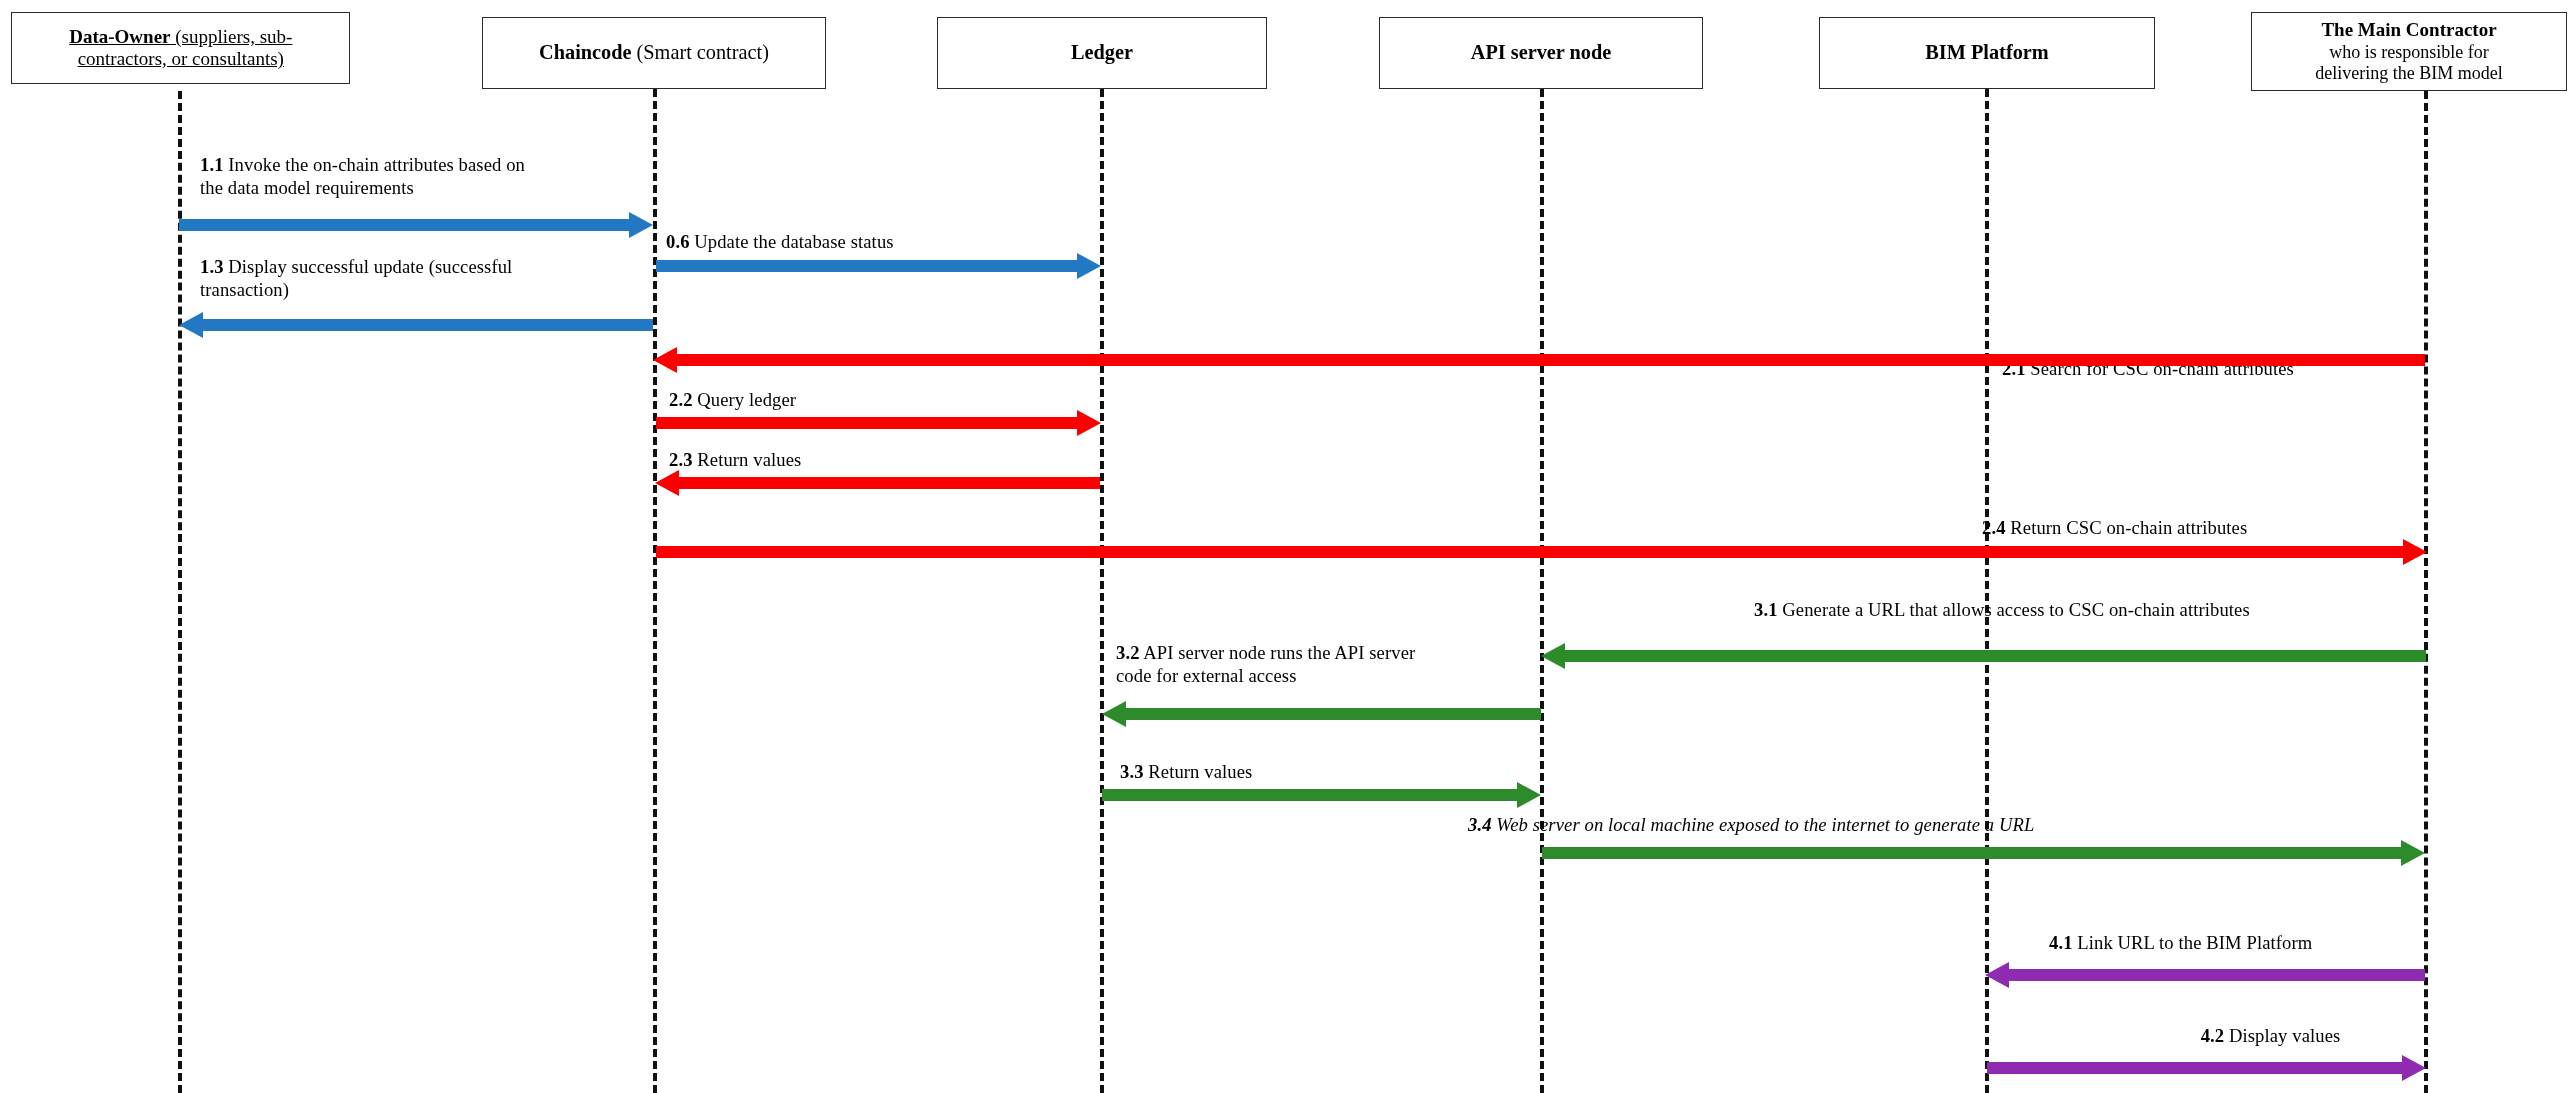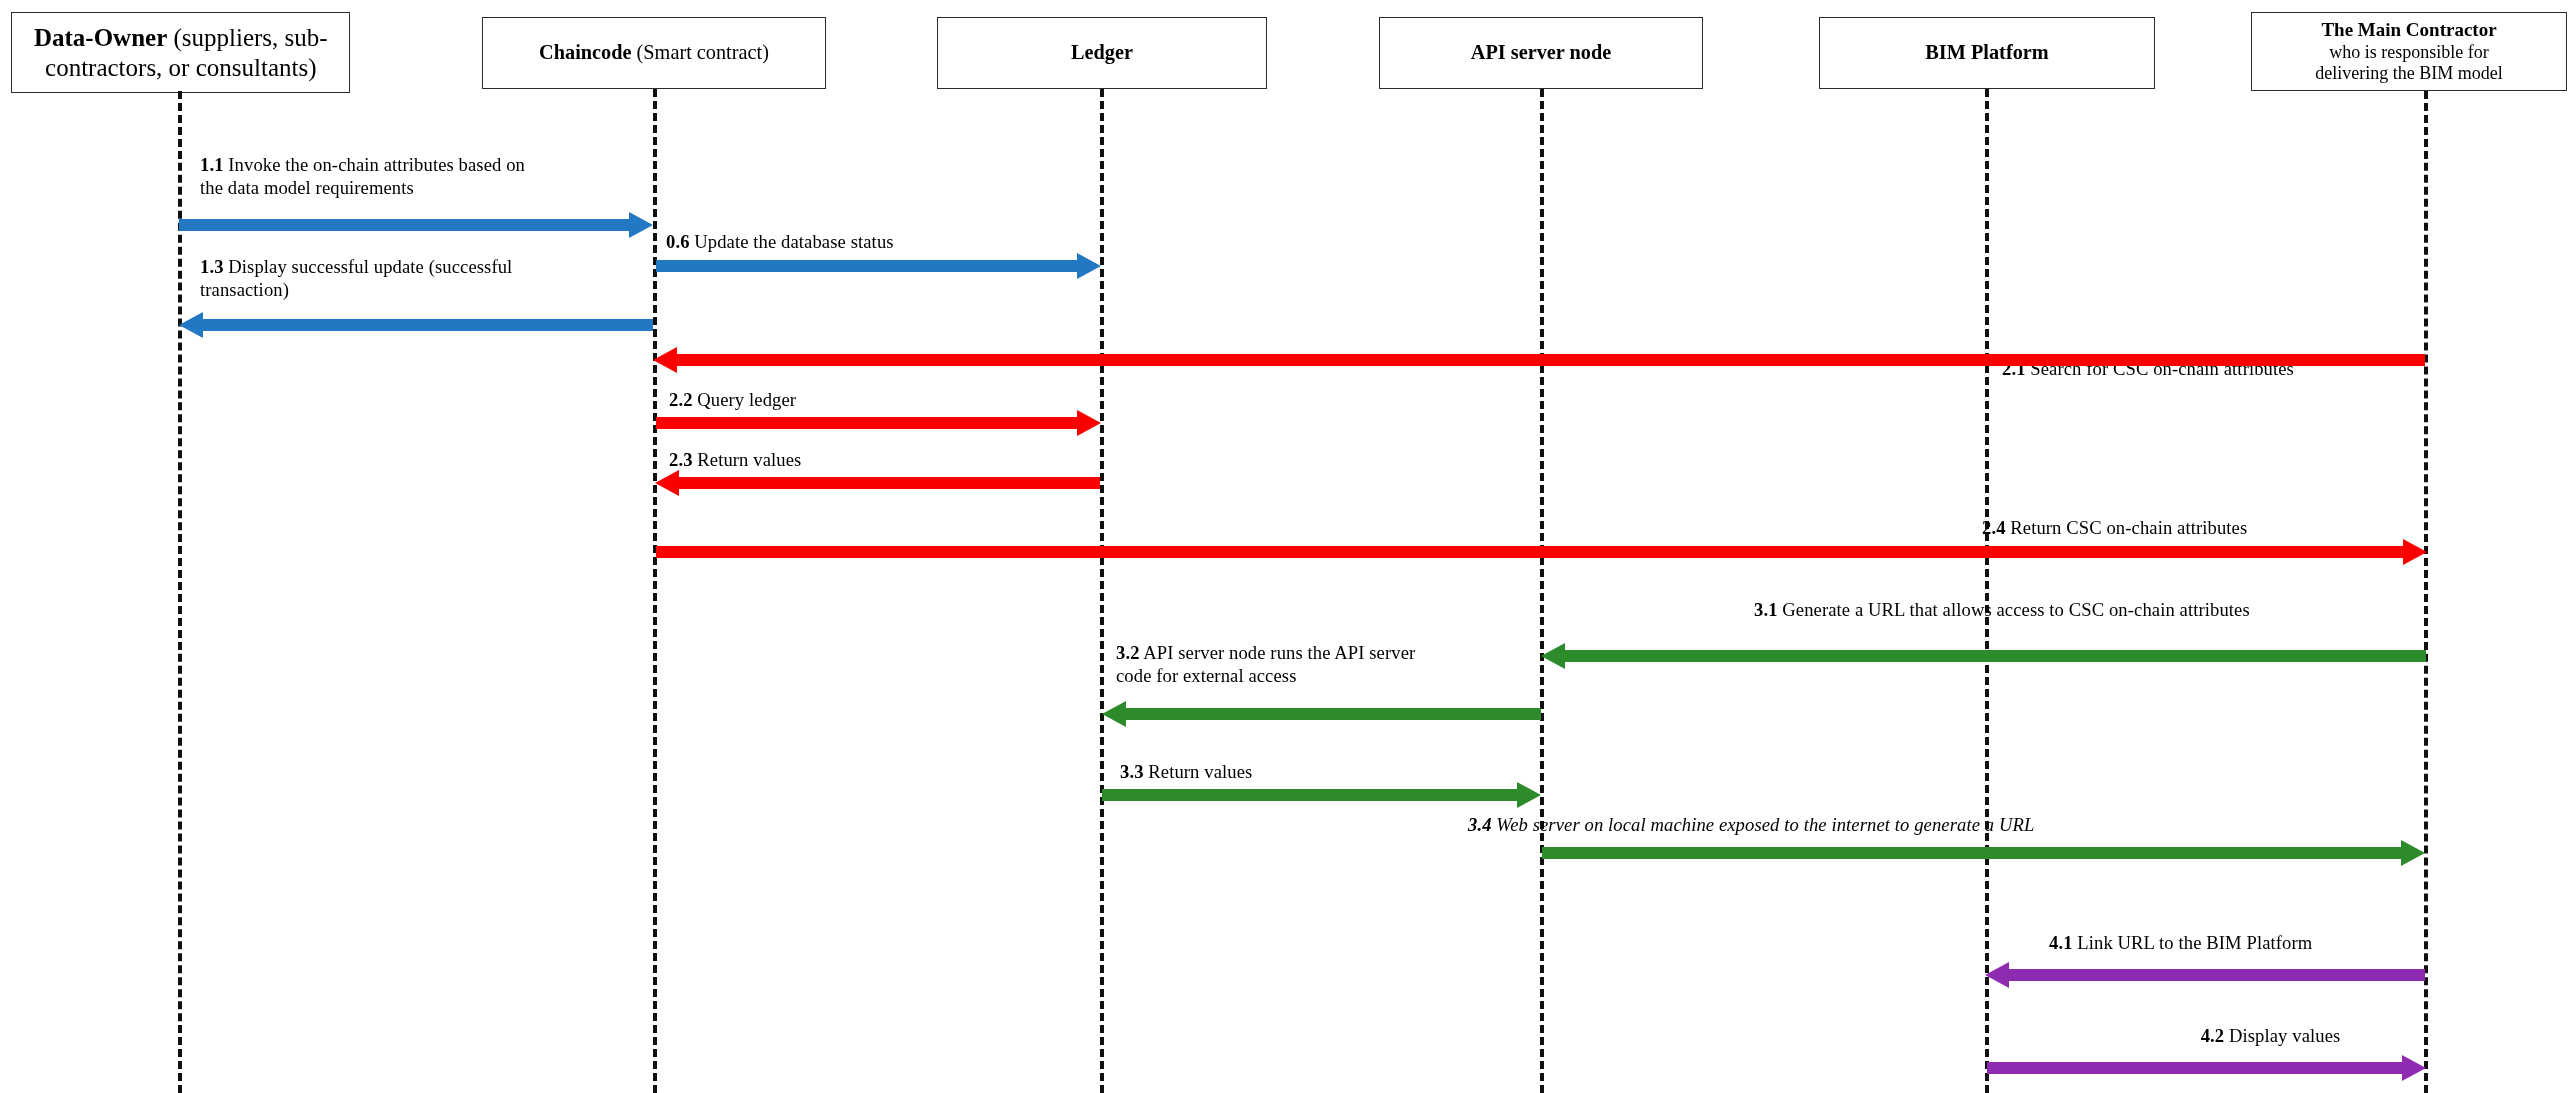--- a/index.html
+++ b/index.html
@@ -27,21 +27,21 @@
 
   
   .label{position:absolute;font-size:18.6px;color:#000;line-height:1.22;letter-spacing:0.1px;}
   .label b{font-weight:bold;}
 </style>
 </head>
 <body>
 
 <div id="stage">
 
-  <div class="actor-box" style="left:11.3px;top:12.4px;width:339px;height:81px;font-size:25px;">
+  <div class="actor-box" style="left:11.3px;top:12.4px;width:339px;height:72px;font-size:19px;text-decoration:underline;">
     <div class="actor-text">
       <span class="actor-name">Data-Owner</span><span class="actor-sub"> (suppliers, sub-</span>
       <span class="actor-line2">contractors, or consultants)</span>
     </div>
   </div>
 
   <div class="actor-box" style="left:482px;top:17px;width:344px;height:72px;font-size:20.3px;justify-content:center;">
     <div class="actor-text">
       <span class="actor-name">Chaincode</span><span class="actor-sub"> (Smart contract)</span>
     </div>

